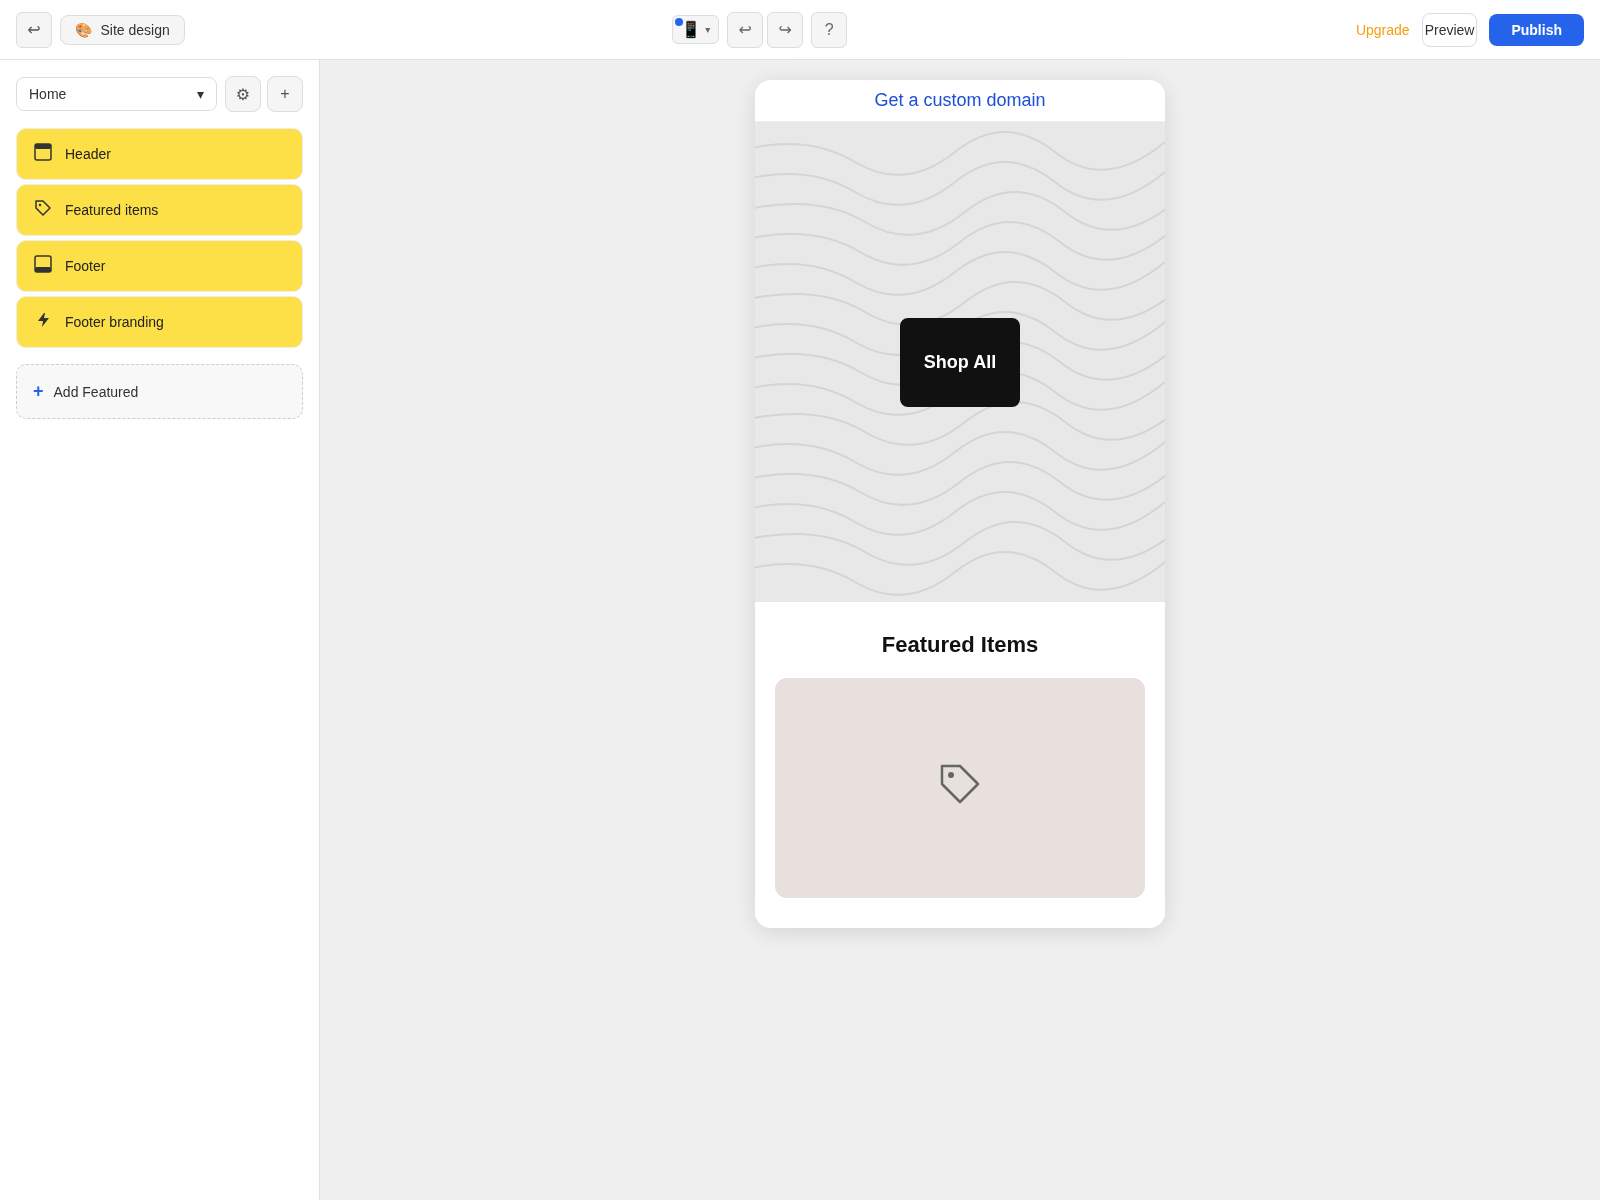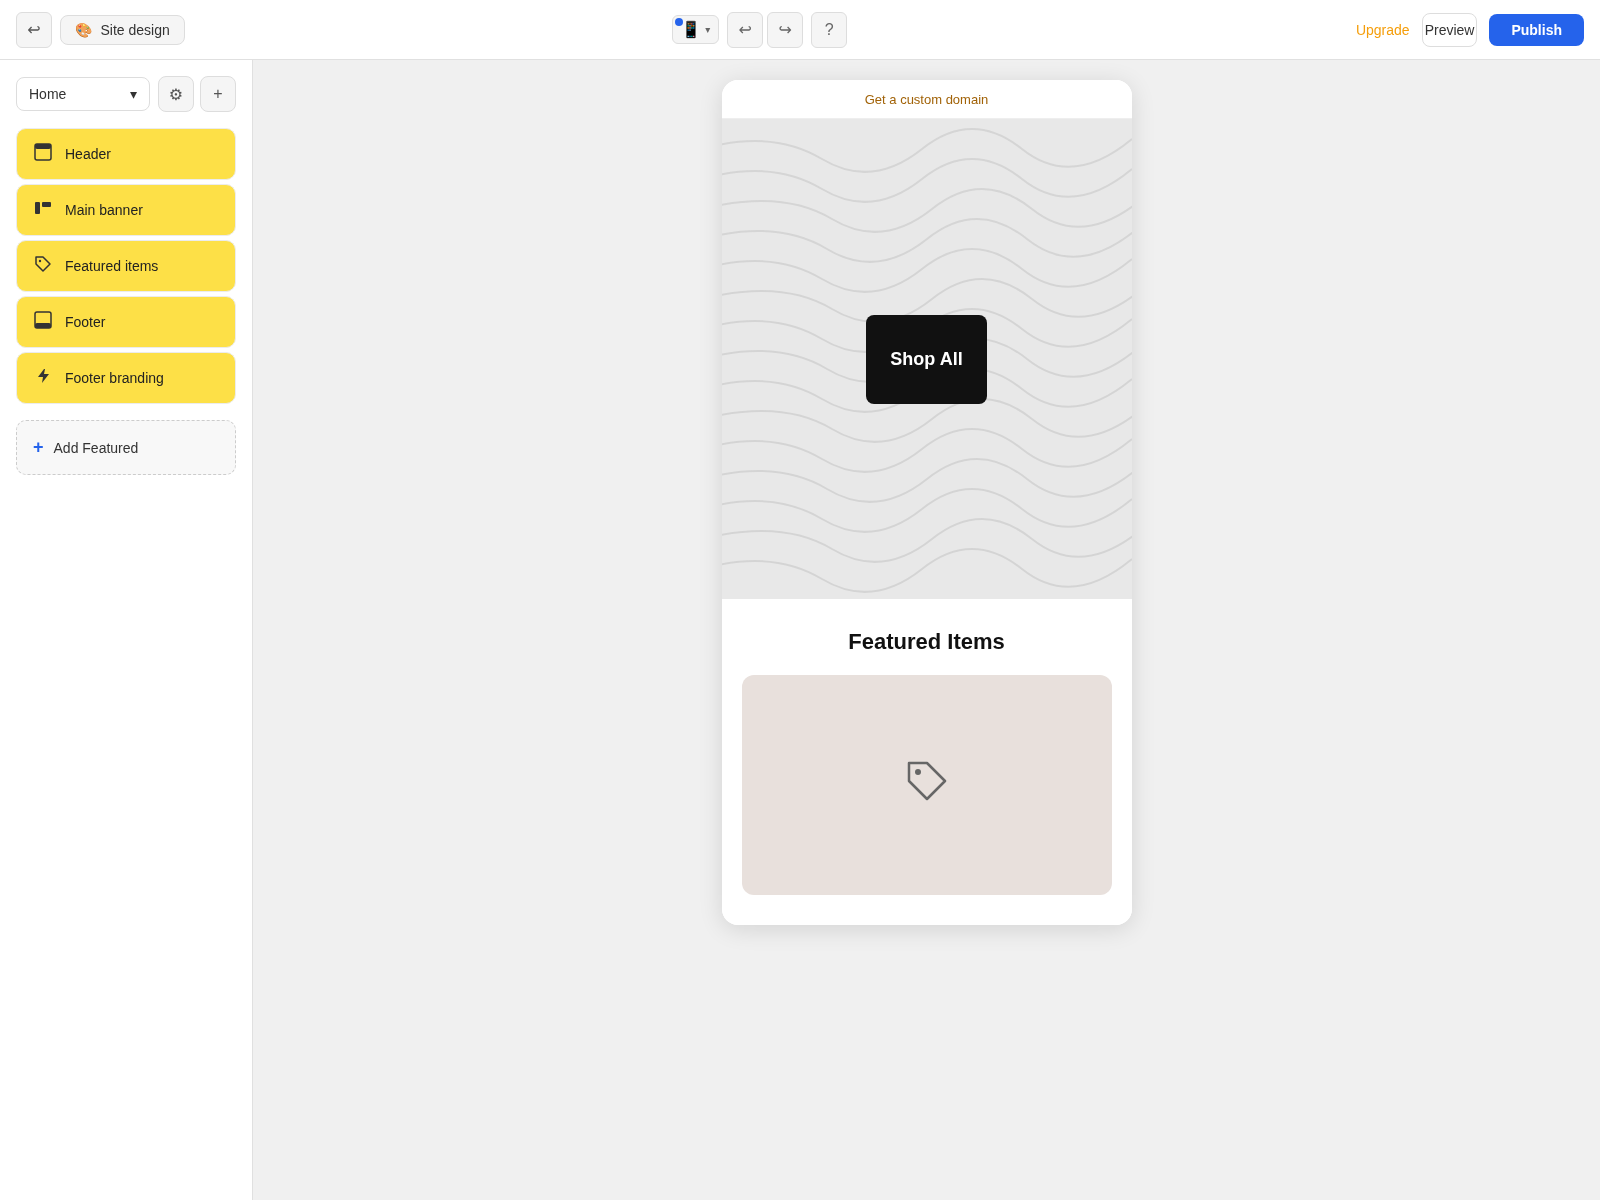--- a/index.html
+++ b/index.html
@@ -50,21 +50,21 @@
     .publish-btn {
       padding: 8px 22px; border-radius: 8px; border: none;
       background: #2563eb; color: #fff; font-size: 14px; font-weight: 600; cursor: pointer;
     }
 
     
     .main { display: flex; flex: 1; overflow: hidden; }
 
     
     .sidebar {
-      width: 253px; background: #fff; border-right: 1px solid #e0e0e0;
+      width: 320px; background: #fff; border-right: 1px solid #e0e0e0;
       display: flex; flex-direction: column; padding: 16px; gap: 8px; overflow-y: auto;
     }
     .page-selector {
       display: flex; align-items: center; gap: 8px; margin-bottom: 8px;
     }
     .page-dropdown {
       flex: 1; display: flex; align-items: center; justify-content: space-between;
       border: 1px solid #ddd; border-radius: 8px; padding: 8px 12px;
       cursor: pointer; font-size: 14px; color: #333;
     }
@@ -100,21 +100,21 @@
     }
     .phone-frame {
       background: #fff; border-radius: 16px; width: 410px;
       box-shadow: 0 4px 24px rgba(0,0,0,0.12); overflow: hidden;
     }
 
     .domain-bar {
       background: #fff; padding: 10px 16px; text-align: center;
       border-bottom: 1px solid #eee;
     }
-    .domain-link { font-size: 13px; color: #a16207; text-decoration: none; }
+    .domain-link { font-size: 18px; color: #1d4ed8; text-decoration: none; }
 
     
     .hero-section {
       position: relative; background: #f0f0f0; min-height: 480px;
       display: flex; flex-direction: column; align-items: center; justify-content: center;
       overflow: hidden;
     }
 
     .hero-content {
       position: relative; z-index: 2; text-align: center; padding: 40px 30px;
@@ -204,29 +204,20 @@
       <div class="section-item">
         <span class="section-icon">
           <svg width="18" height="18" viewBox="0 0 18 18" fill="none">
             <rect x="1" y="1" width="16" height="16" rx="2" stroke="#333" stroke-width="1.5"></rect>
             <rect x="1" y="1" width="16" height="5" rx="2" fill="#333"></rect>
           </svg>
         </span>
         <span>Header</span>
       </div>
 
-      <div class="section-item">
-        <span class="section-icon">
-          <svg width="18" height="18" viewBox="0 0 18 18" fill="none">
-            <rect x="1" y="3" width="5" height="12" rx="1" fill="#333"></rect>
-            <rect x="8" y="3" width="9" height="5" rx="1" fill="#333"></rect>
-          </svg>
-        </span>
-        <span>Main banner</span>
-      </div>
 
       <div class="section-item">
         <span class="section-icon">
           <svg width="18" height="18" viewBox="0 0 18 18" fill="none">
             <path d="M2 2h7l7 7-7 7-7-7V2z" stroke="#333" stroke-width="1.5" stroke-linejoin="round"></path>
             <circle cx="6" cy="6" r="1.2" fill="#333"></circle>
           </svg>
         </span>
         <span>Featured items</span>
       </div>

